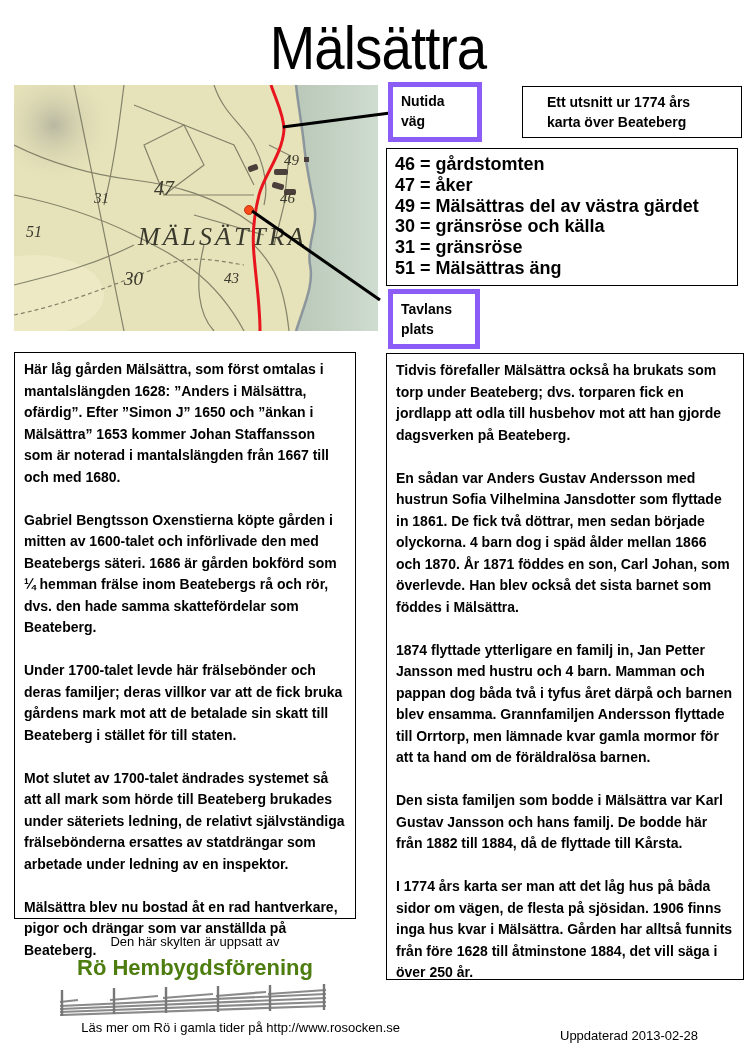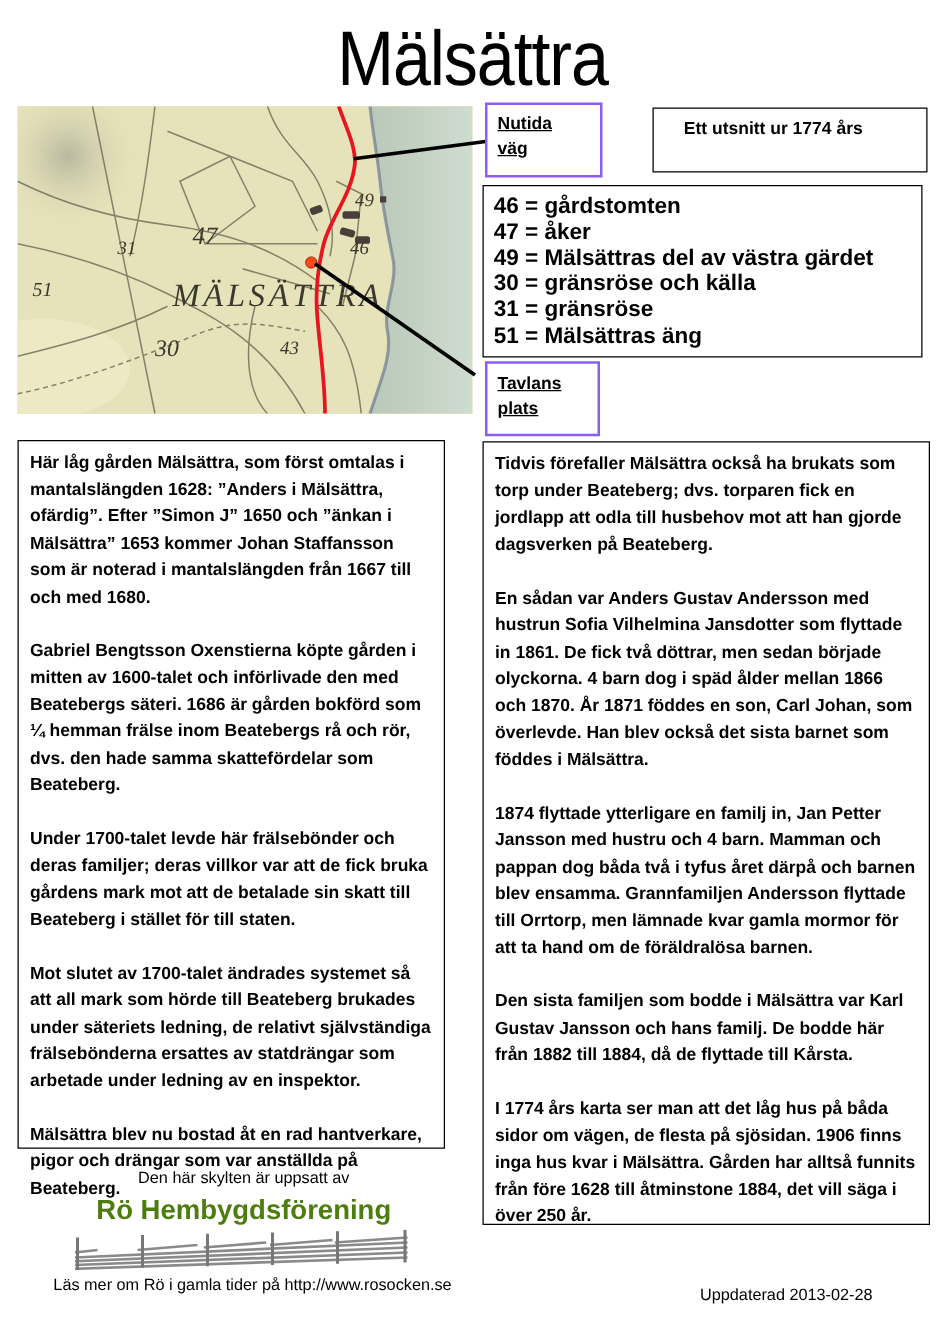--- a/index.html
+++ b/index.html
@@ -15,21 +15,21 @@
 
   .map {
     position: absolute; left: 14px; top: 85px; width: 364px; height: 246px; overflow: hidden;
     background: #e3e0b7;
   }
   .map svg { display: block; }
 
   .connector { position: absolute; left: 0; top: 0; width: 756px; height: 1058px; pointer-events: none; }
 
   .box { position: absolute; background: #fff; }
-  .thick { border: 2px solid #8b5cf6; text-decoration: underline; }
+  .thick { border: 5px solid #8b5cf6; }
   .thin { border: 1px solid #000; }
 
   .label-bold { font-weight: bold; font-size: 14px; line-height: 20px; }
 
   .nutida { left: 388px; top: 82px; width: 94px; height: 60px; padding: 4px 8px; }
   .utsnitt { left: 522px; top: 86px; width: 220px; height: 52px; padding: 5px 24px; }
   .legend { left: 386px; top: 148px; width: 352px; height: 138px; padding: 5px 8px; }
   .legend div { font-weight: bold; font-size: 18px; line-height: 20.8px; }
   .tavlans { left: 388px; top: 289px; width: 92px; height: 60px; padding: 5px 8px; }
 
@@ -42,21 +42,21 @@
   .sponsor-line {
     position: absolute; left: 14px; top: 934px; width: 362px; text-align: center;
     font-size: 13px; line-height: 16px;
   }
   .org-name {
     position: absolute; left: 14px; top: 954px; width: 362px; text-align: center;
     color: #4d7c0f; font-weight: bold; font-size: 22px; line-height: 28px;
   }
   .fence { position: absolute; left: 58px; top: 982px; }
   .read-more {
-    position: absolute; left: 16px; top: 1020px; width: 372px; text-align: center;
+    position: absolute; left: 28px; top: 1020px; width: 372px; text-align: right;
     font-size: 13px; line-height: 16px;
   }
   .updated {
     position: absolute; left: 560px; top: 1028px; width: 190px;
     font-size: 13px; line-height: 16px;
   }
 </style>
 </head>
 <body>
 
@@ -128,20 +128,21 @@
   <line x1="252" y1="211" x2="380" y2="300" stroke="#000" stroke-width="3"></line>
 </svg>
 
 <div class="box thick nutida">
   <div class="label-bold">Nutida</div>
   <div class="label-bold">väg</div>
 </div>
 
 <div class="box thin utsnitt">
   <div class="label-bold">Ett utsnitt ur 1774 års</div>
+  <div class="label-bold">karta över Beateberg</div>
 </div>
 
 <div class="box thin legend">
   <div>46 = gårdstomten</div>
   <div>47 = åker</div>
   <div>49 = Mälsättras  del av västra gärdet</div>
   <div>30 = gränsröse  och källa</div>
   <div>31 = gränsröse</div>
   <div>51 = Mälsättras  äng</div>
 </div>

